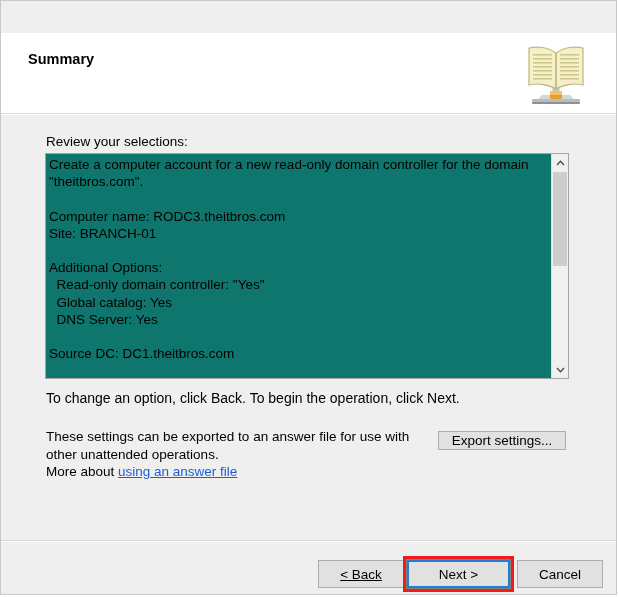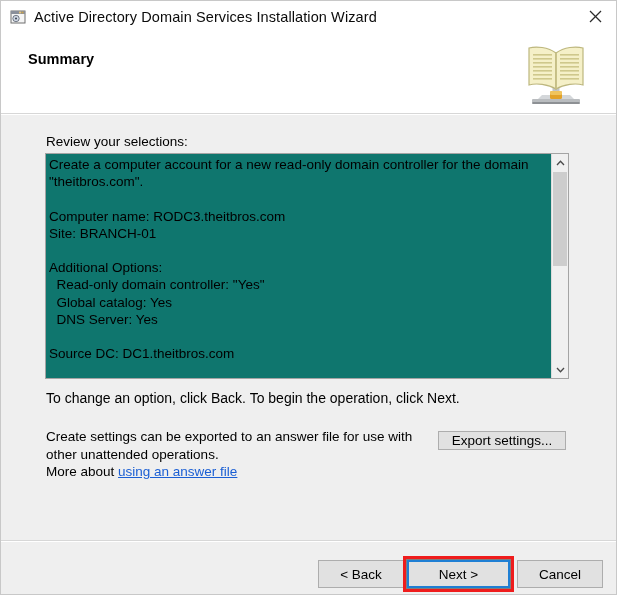--- a/index.html
+++ b/index.html
@@ -237,21 +237,21 @@
     height: 28px;
     background: #e1e1e1;
     border: 1px solid #adadad;
     box-sizing: border-box;
     font-family: "Liberation Sans", sans-serif;
     font-size: 13.5px;
     color: #000000;
     cursor: default;
     padding: 0;
   }
-  #back-button  { left: 317px; top: 18px; width: 86px; }
+  #back-button  { left: 317px; top: 18px; width: 86px; text-decoration: underline; }
   #next-button  {
     left: 405px; top: 17px; width: 105px; height: 30px;
     background: #e1e1e1;
     border: 1px solid #7e7e7e;
     outline: 2px solid #1f7fd4;
     outline-offset: -3px;
     box-sizing: border-box;
   }
   #cancel-button { left: 516px; top: 18px; width: 86px; }
 
@@ -264,39 +264,20 @@
     border: 3px solid #ef1c1c;
     box-sizing: border-box;
     pointer-events: none;
   }
 </style>
 </head>
 <body>
 
 <div id="dialog">
 
-  <div id="titlebar">
-    <span id="titlebar-icon">
-      <svg width="16" height="16" viewBox="0 0 16 16">
-        <rect x="1" y="2" width="14" height="12" fill="#f5f5f5" stroke="#6f6f6f" stroke-width="1"></rect>
-        <rect x="1" y="2" width="14" height="3" fill="#8a8f9a"></rect>
-        <rect x="9" y="2.6" width="2" height="1.8" fill="#e8c77a"></rect>
-        <rect x="11.5" y="2.6" width="2" height="1.8" fill="#c9a14a"></rect>
-        <circle cx="6" cy="9.5" r="3.2" fill="#cfd6e2" stroke="#5b6270" stroke-width="0.8"></circle>
-        <circle cx="6" cy="9.5" r="1" fill="#3a4250"></circle>
-      </svg>
-    </span>
-    <span id="title-text">Active Directory Domain Services Installation Wizard</span>
-    <div id="close-button">
-      <svg width="13" height="13" viewBox="0 0 13 13">
-        <line x1="1" y1="1" x2="12" y2="12" stroke="#2b2b2b" stroke-width="1.3"></line>
-        <line x1="12" y1="1" x2="1" y2="12" stroke="#2b2b2b" stroke-width="1.3"></line>
-      </svg>
-    </div>
-  </div>
 
   <div id="header">
     <div id="header-title">Summary</div>
     <div id="header-icon">
       <svg width="80" height="78" viewBox="0 0 80 78">
 
         <rect x="16" y="66" width="48" height="3.5" rx="1" fill="#b9bcbf"></rect>
         <rect x="16" y="69" width="48" height="2" rx="1" fill="#8d9094"></rect>
         <polygon points="22,66 58,66 54,62 26,62" fill="#d4d7da"></polygon>
         <rect x="36.5" y="48" width="7" height="16" fill="#c2c5c8"></rect>
@@ -364,21 +345,21 @@
           <svg width="9" height="6" viewBox="0 0 9 6">
             <polyline points="1,1 4.5,4.8 8,1" fill="none" stroke="#4a4a4a" stroke-width="1.3"></polyline>
           </svg>
         </div>
       </div>
     </div>
 
     <div id="instruction">To change an option, click Back. To begin the operation, click Next.</div>
 
     <div id="export-desc">
-      <span>Create settings can be exported to an answer file for use with</span><br>
+      <span>These settings can be exported to an answer file for use with</span><br>
       <span>other unattended operations.</span><br>
       <span>More about </span><a id="answer-file-link">using an answer file</a>
     </div>
 
     <button id="export-button">Export settings...</button>
   </div>
 
   <div id="footer-rule-top"></div>
   <div id="footer-rule-bottom"></div>
 

